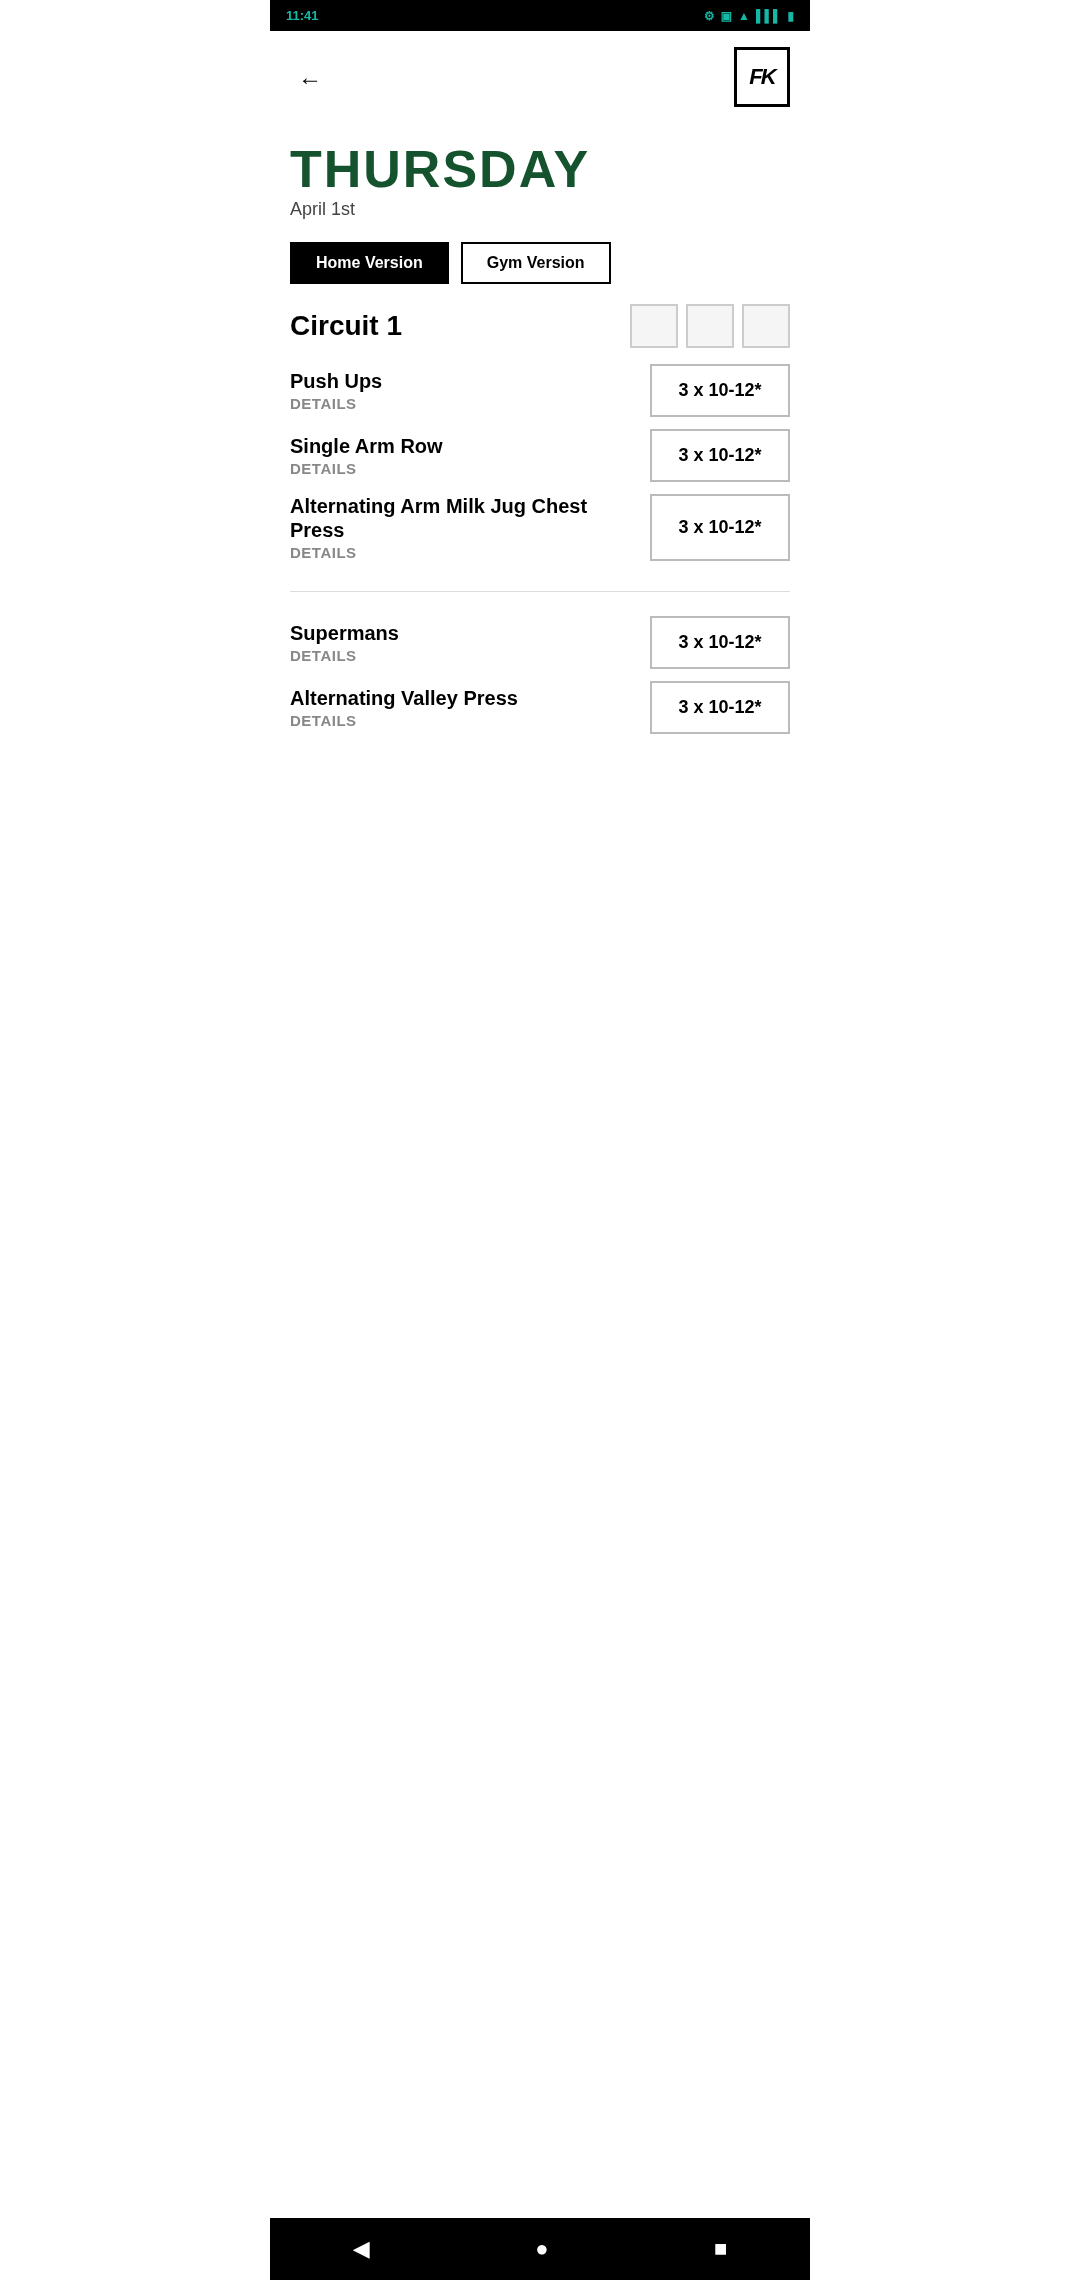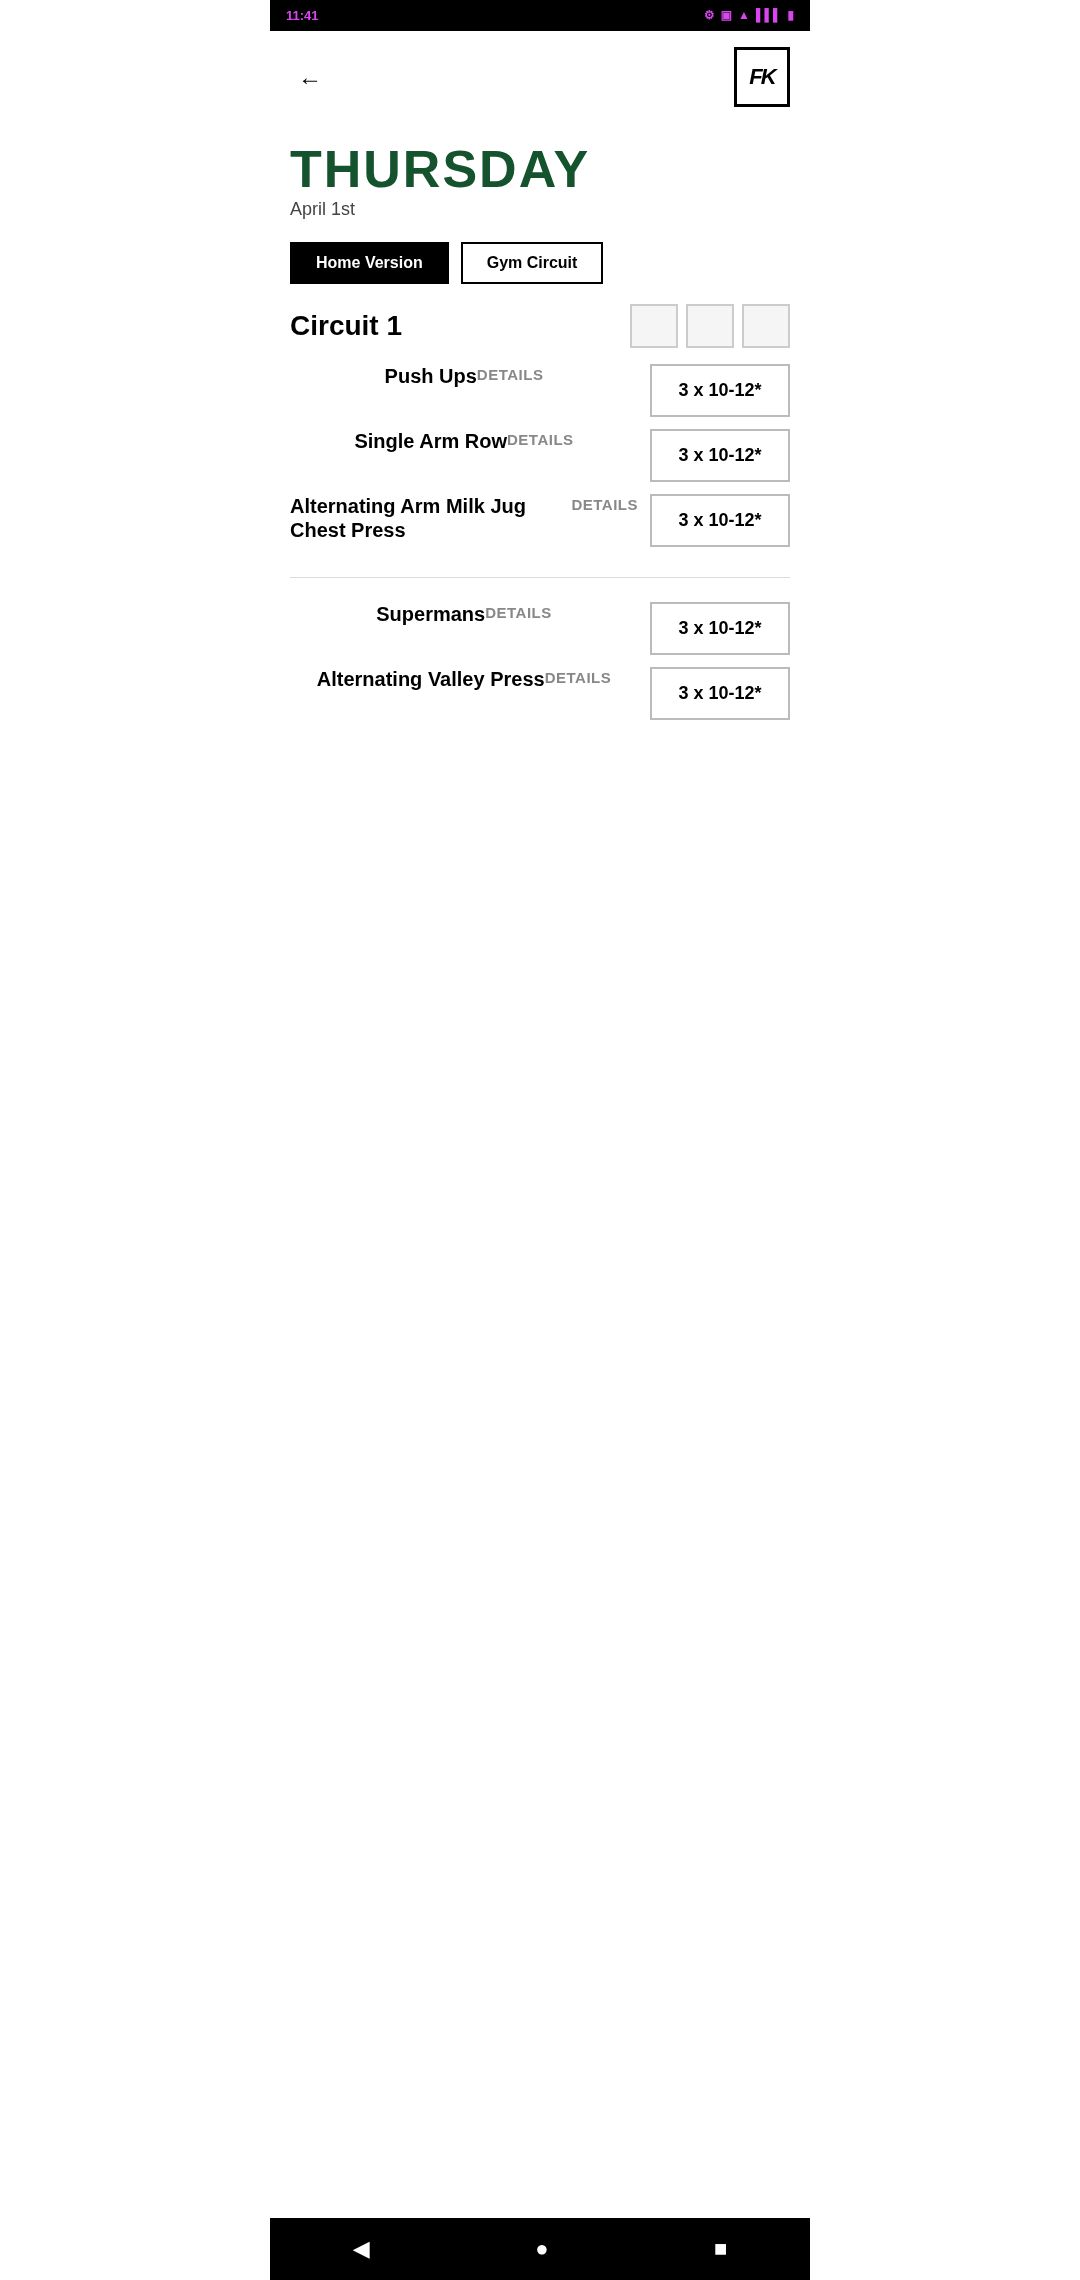--- a/index.html
+++ b/index.html
@@ -9,24 +9,24 @@
       background: #ffffff;
       font-family: 'Arial', sans-serif;
       width: 100%;
       max-width: 540px;
       margin: 0 auto;
       min-height: 100vh;
     }
 
     .status-bar {
       background: #000;
-      color: #d946ef;
+      color: #14b8a6;
       display: flex;
       justify-content: space-between;
-      align-items: flex-start;
+      align-items: center;
       padding: 8px 16px;
       font-size: 13px;
       font-weight: 600;
       gap: 28px;
     }
 
     .status-icons {
       display: flex;
       align-items: center;
       gap: 6px;
@@ -146,23 +146,23 @@
     .exercise-row {
       display: flex;
       align-items: stretch;
       justify-content: space-between;
       margin-bottom: 12px;
     }
 
     .exercise-info {
       flex: 1;
       display: flex;
-      flex-direction: row;
+      flex-direction: column;
       justify-content: center;
-      padding-right: 12px;
+      padding-right: 27px;
     }
 
     .exercise-name {
       font-size: 20px;
       font-weight: 700;
       color: #000;
       line-height: 1.2;
     }
 
     .exercise-details-link {
@@ -242,21 +242,21 @@
   <div class="logo-box">FK</div>
 </div>
 
 <div class="page-title-section">
   <div class="page-day">THURSDAY</div>
   <div class="page-date">April 1st</div>
 </div>
 
 <div class="version-tabs">
   <button class="version-tab active">Home Version</button>
-  <button class="version-tab">Gym Circuit</button>
+  <button class="version-tab">Gym Version</button>
 </div>
 
 <div class="content">
 
   <div class="circuit-section">
     <div class="circuit-header">
       <span class="circuit-title">Circuit 1</span>
       <div class="circuit-indicators">
         <div class="indicator-box"></div>
         <div class="indicator-box"></div>

